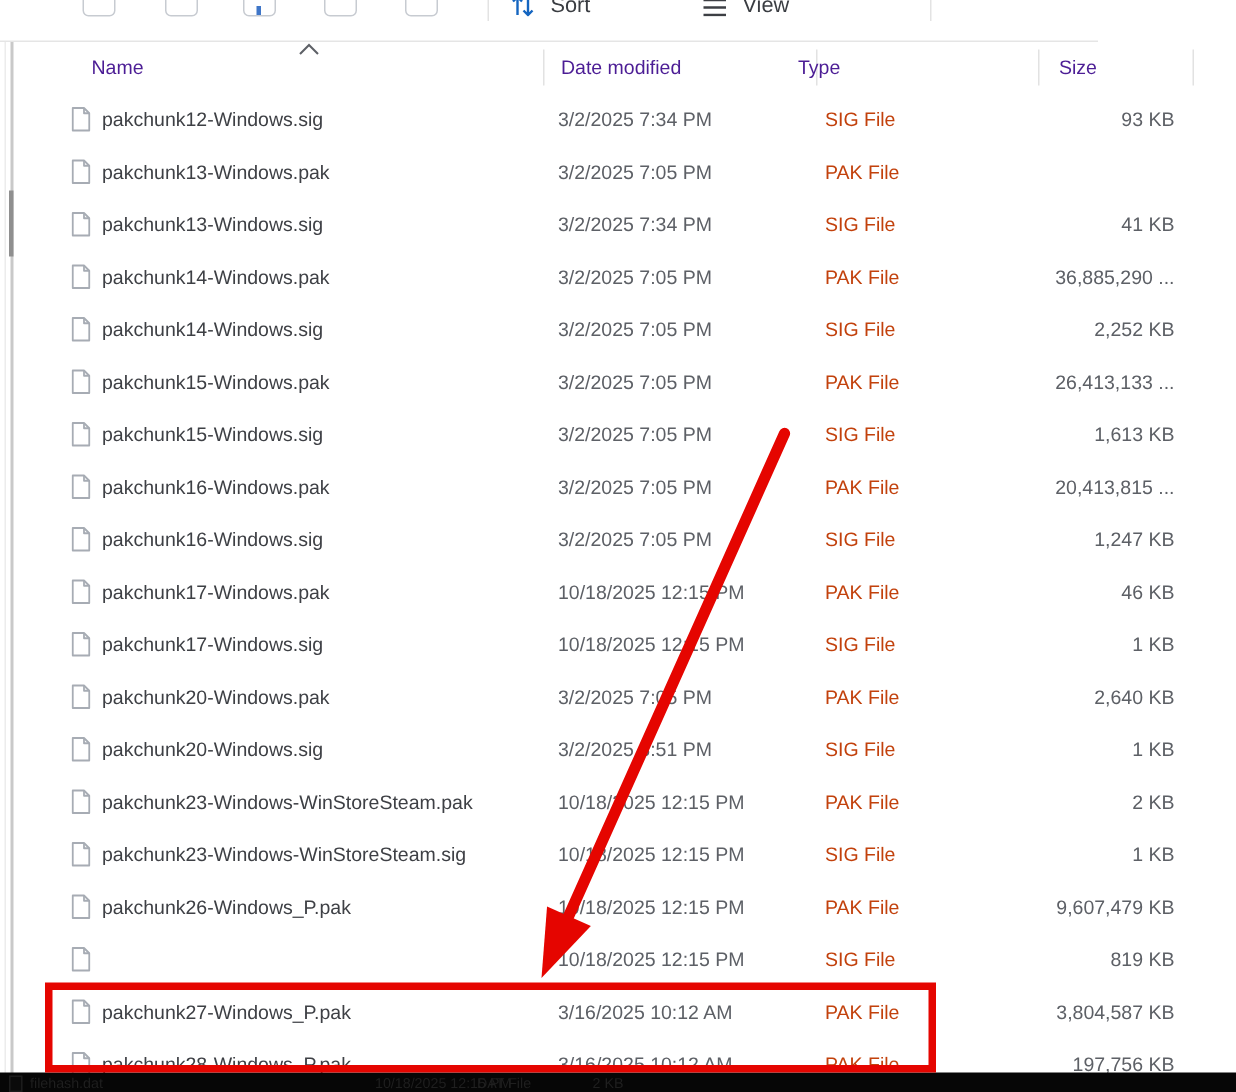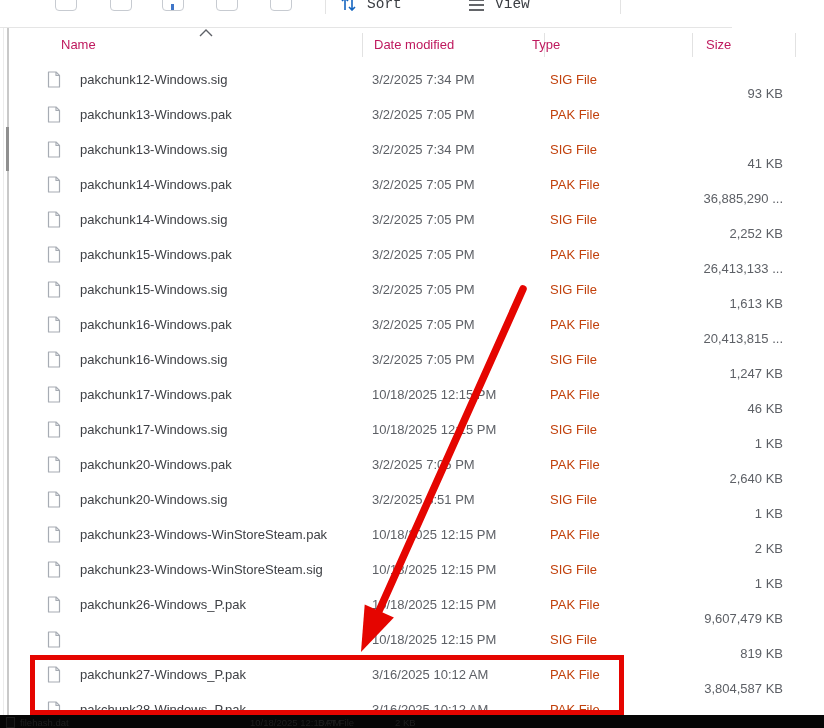--- a/index.html
+++ b/index.html
@@ -1,41 +1,41 @@
 <!DOCTYPE html>
 <html><head>
 <meta charset="utf-8">
 <style>
   html,body{margin:0;padding:0;background:#fff;}
   #screen{position:relative;width:824px;height:728px;overflow:hidden;background:#ffffff;
           font-family:"Liberation Sans",sans-serif;color:#3e4045;}
   
-  #toolbar{position:absolute;left:0;top:0;width:732px;height:28px;overflow:hidden;background:#fff;font-family:Liberation Mono, monospace;}
+  #toolbar{position:absolute;left:0;top:0;width:732px;height:28px;overflow:hidden;background:#fff;}
   .tb-stub{position:absolute;top:-11px;width:20px;height:20px;border:1.5px solid #c7cbd1;border-radius:4px;background:#fff;}
   .tb-accent{position:absolute;left:8px;top:14px;width:2.5px;height:6px;background:#3f76c8;}
   .tb-divider{position:absolute;top:0;width:1px;height:14px;background:#e3e3e3;}
   .tb-btn{position:absolute;top:0;height:28px;display:flex;align-items:flex-start;}
   .tb-label{position:relative;top:-4px;font-size:14.5px;color:#3a3d42;line-height:16px;}
   #toolbar-border{position:absolute;left:0;top:27px;width:824px;height:1px;background:#e5e5e5;}
   
   #header{position:absolute;left:0;top:28px;width:824px;height:33px;background:#fff;}
-  .hdr-label{position:absolute;top:9px;font-size:13px;color:#be185d;}
+  .hdr-label{position:absolute;top:9px;font-size:13px;color:#4c1d95;}
   .hdr-divider{position:absolute;top:5px;width:1px;height:24px;background:#e2e2e2;}
   
   #pane-edge{position:absolute;left:3px;top:28px;width:1px;height:688px;background:#ececec;}
   #scroll-track{position:absolute;left:7px;top:28px;width:2px;height:688px;background:#c9c9c9;}
   #scroll-thumb{position:absolute;left:6px;top:127px;width:3px;height:44px;background:#8f8f8f;}
   
   #file-list{position:absolute;left:0;top:62px;width:824px;}
   .row{position:relative;height:35px;width:824px;}
   .ficon{position:absolute;left:47px;top:9px;}
-  .c-name{position:absolute;left:68px;top:10px;font-size:13px;color:#3e4045;white-space:nowrap;margin-left:12px;}
+  .c-name{position:absolute;left:68px;top:10px;font-size:13px;color:#3e4045;white-space:nowrap;}
   .c-date{position:absolute;left:372px;top:10px;font-size:13px;color:#5d6066;white-space:nowrap;}
   .c-type{position:absolute;left:550px;top:10px;font-size:13px;color:#c2410c;white-space:nowrap;}
-  .c-size{position:absolute;left:603px;top:10px;width:180px;text-align:right;font-size:13px;color:#5d6066;white-space:nowrap;margin-top:14px;}
+  .c-size{position:absolute;left:603px;top:10px;width:180px;text-align:right;font-size:13px;color:#5d6066;white-space:nowrap;}
   
   #highlight-box{position:absolute;left:30px;top:655px;width:594px;height:60px;
                  box-sizing:border-box;border:5px solid #e50500;z-index:40;pointer-events:none;}
   #arrow-svg{position:absolute;left:0;top:0;z-index:50;pointer-events:none;}
   
   #black-bar{position:absolute;left:0;top:715px;width:824px;height:13px;background:#060606;z-index:30;overflow:hidden;}
   .ob-text{position:absolute;top:2px;font-size:9.5px;color:#1f1f1f;white-space:nowrap;}
   .ob-icon{position:absolute;left:6px;top:2px;width:7px;height:9px;border:1px solid #1c1c1c;background:#0a0a0a;}
 </style>
 </head>

